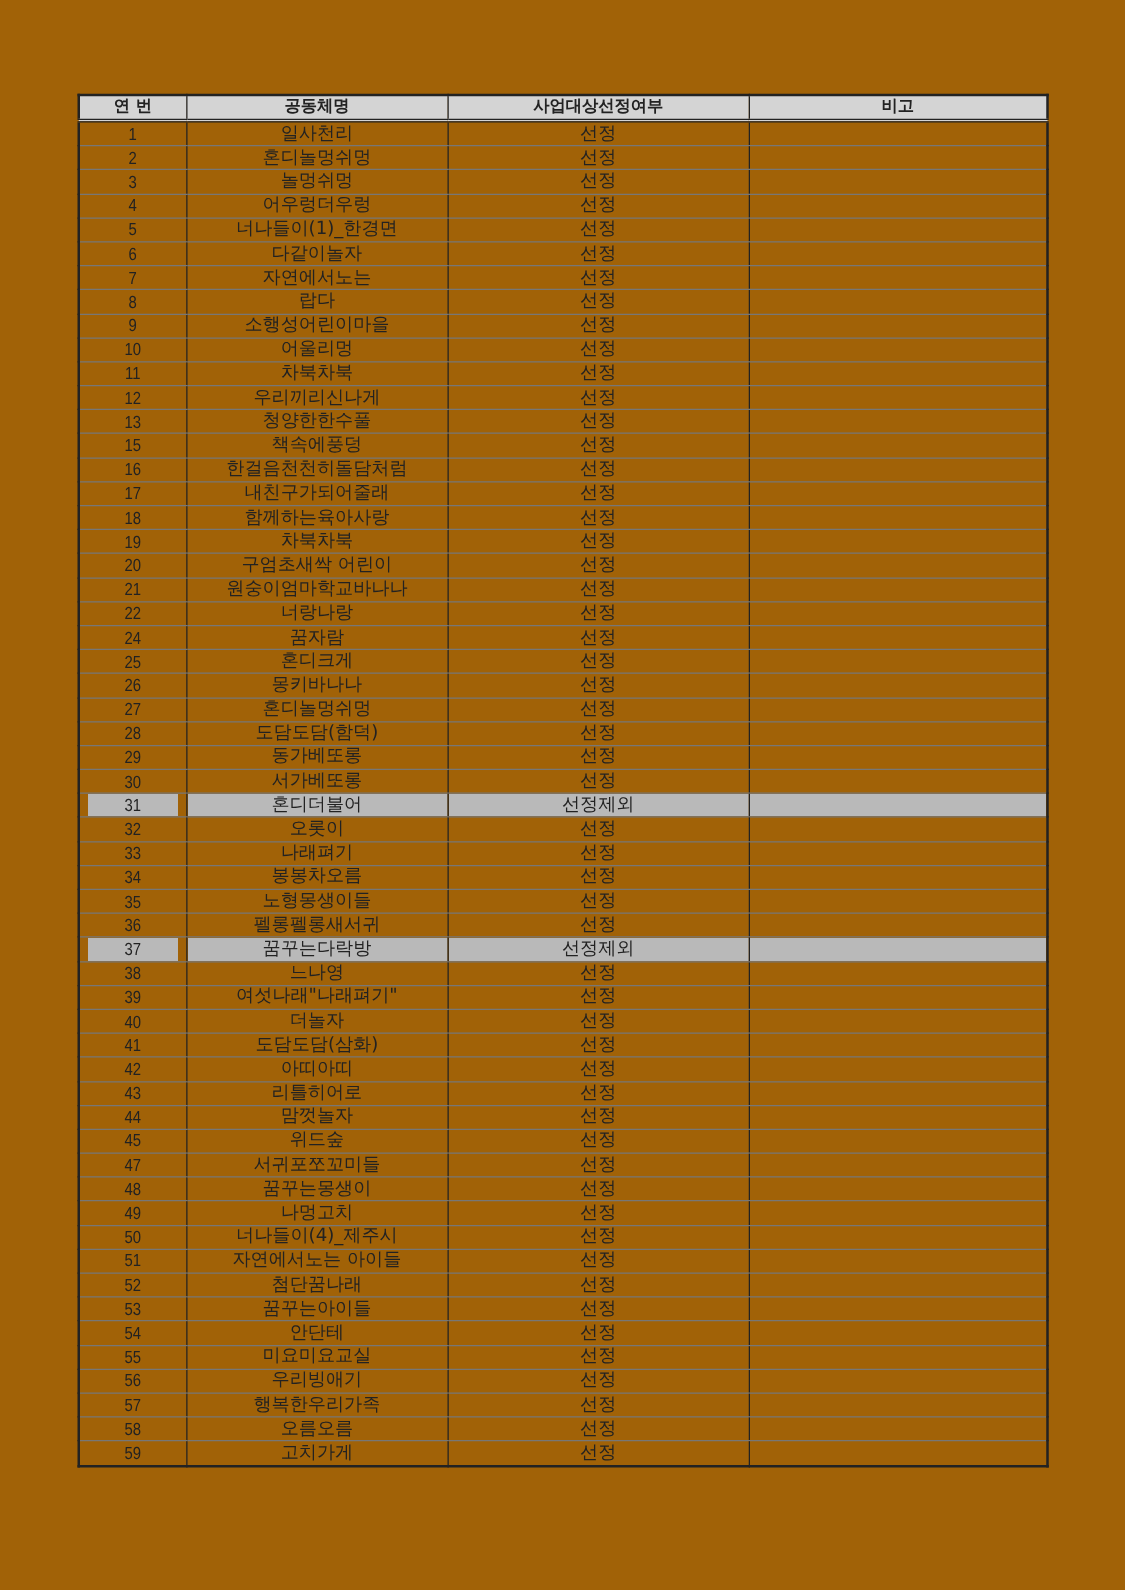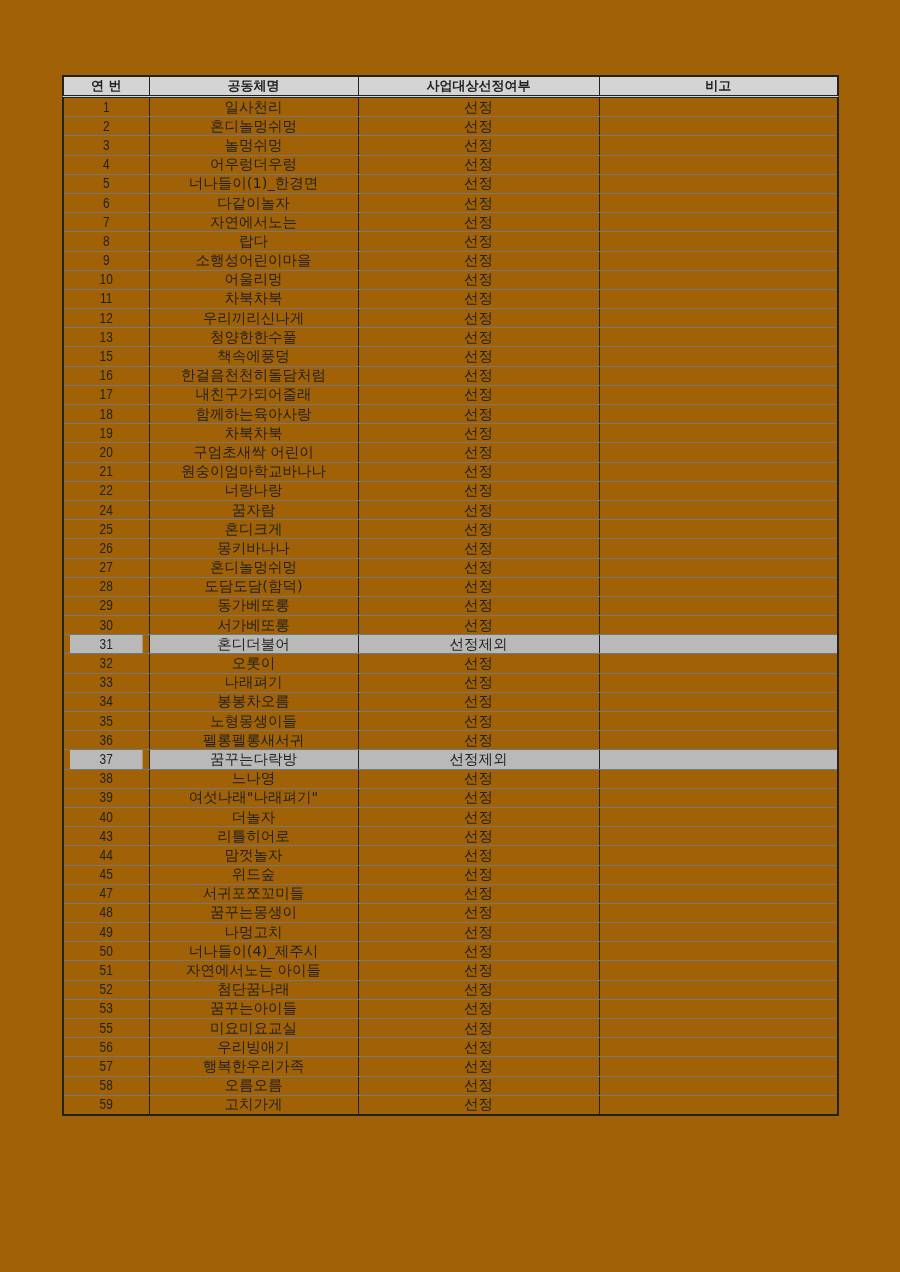--- a/index.html
+++ b/index.html
@@ -271,20 +271,32 @@
           <td>선정</td>
           <td></td>
         </tr>
         <tr>
           <td class="num">40</td>
           <td>더놀자</td>
           <td>선정</td>
           <td></td>
         </tr>
         <tr>
+          <td class="num">41</td>
+          <td>도담도담(삼화)</td>
+          <td>선정</td>
+          <td></td>
+        </tr>
+        <tr>
+          <td class="num">42</td>
+          <td>아띠아띠</td>
+          <td>선정</td>
+          <td></td>
+        </tr>
+        <tr>
           <td class="num">43</td>
           <td>리틀히어로</td>
           <td>선정</td>
           <td></td>
         </tr>
         <tr>
           <td class="num">44</td>
           <td>맘껏놀자</td>
           <td>선정</td>
           <td></td>
@@ -327,20 +339,26 @@
         </tr>
         <tr>
           <td class="num">52</td>
           <td>첨단꿈나래</td>
           <td>선정</td>
           <td></td>
         </tr>
         <tr>
           <td class="num">53</td>
           <td>꿈꾸는아이들</td>
+          <td>선정</td>
+          <td></td>
+        </tr>
+        <tr>
+          <td class="num">54</td>
+          <td>안단테</td>
           <td>선정</td>
           <td></td>
         </tr>
         <tr>
           <td class="num">55</td>
           <td>미요미요교실</td>
           <td>선정</td>
           <td></td>
         </tr>
         <tr>

